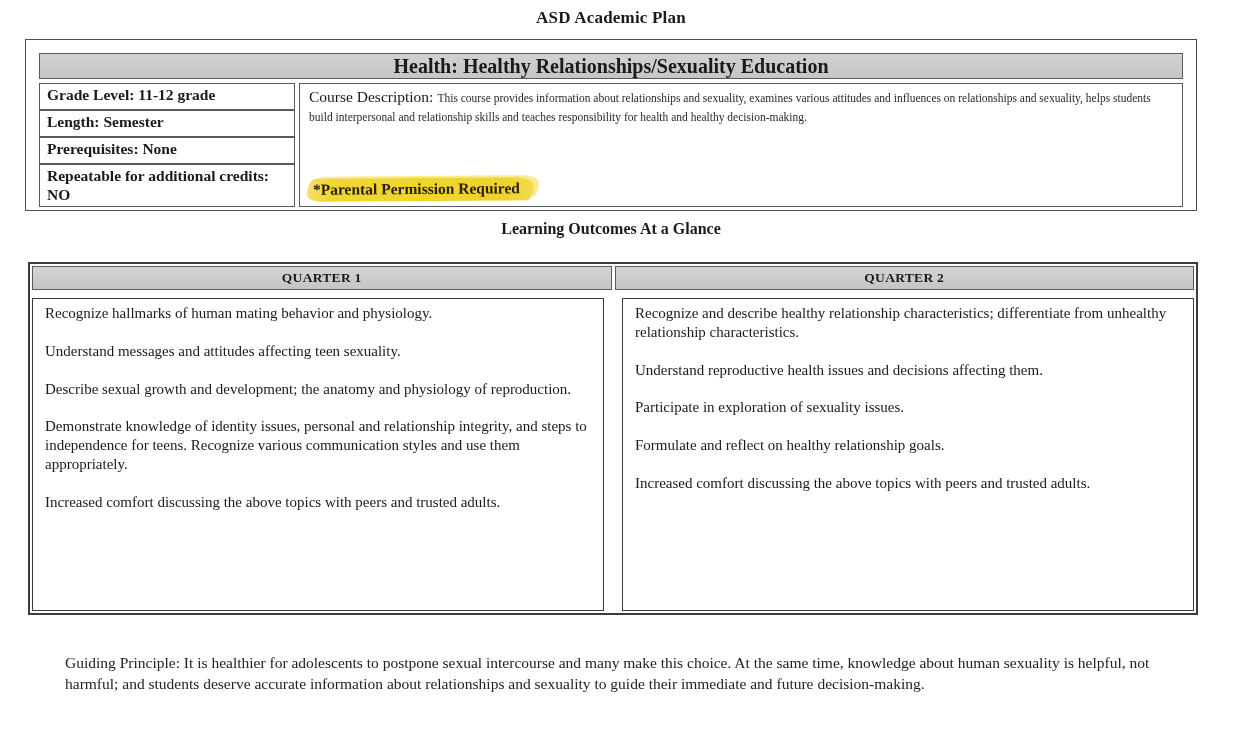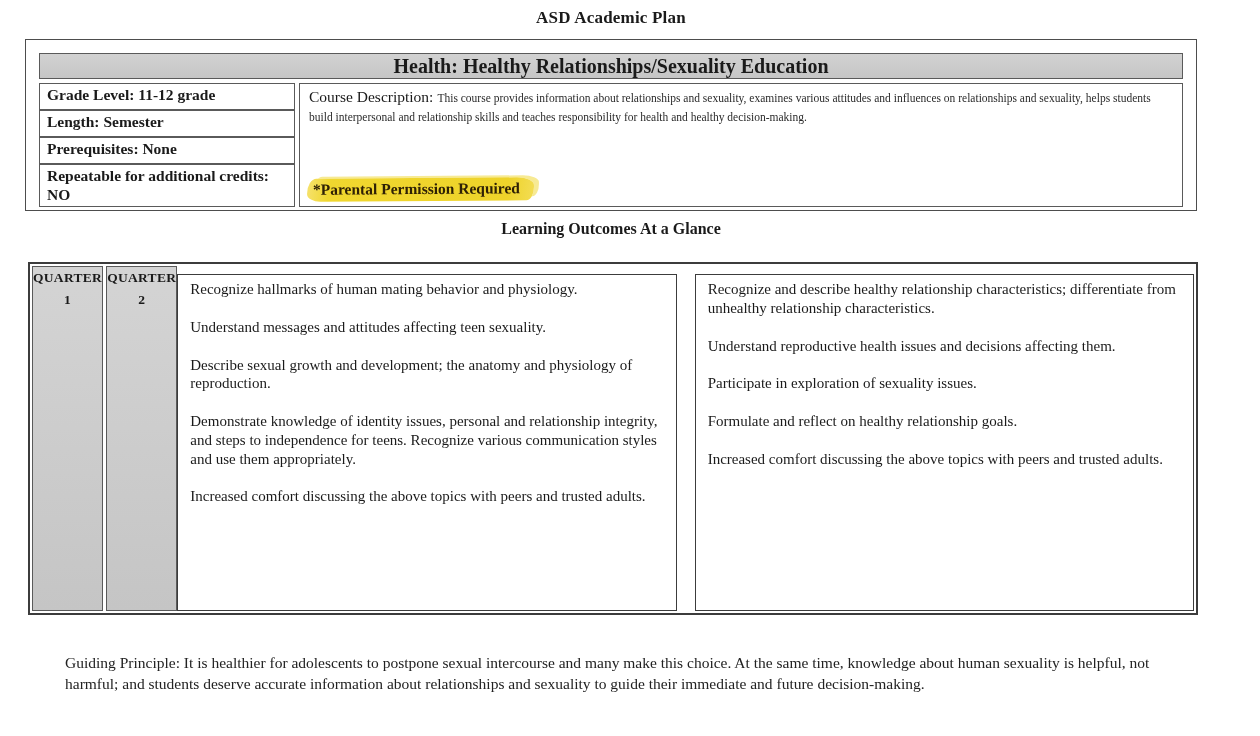--- a/index.html
+++ b/index.html
@@ -83,21 +83,21 @@
   
   #outcomes-heading {
     top: 220px; left: 25px; width: 1172px;
     text-align: center;
     font-weight: bold; font-size: 16px;
   }
   #outcomes-table {
     top: 262px; left: 28px; width: 1170px; height: 353px;
     border: 2px solid #3c3c3c;
     padding: 2px;
-    display: flex; flex-direction: row;
+    display: flex; flex-direction: column;
     background: #fff;
   }
   #outcomes-head-row {
     display: flex; gap: 3px; flex: 0 0 24px;
   }
   .quarter-header {
     flex: 1;
     border: 1px solid #5a5a5a;
     background: linear-gradient(#d4d4d4, #c5c5c5);
     text-align: center;

